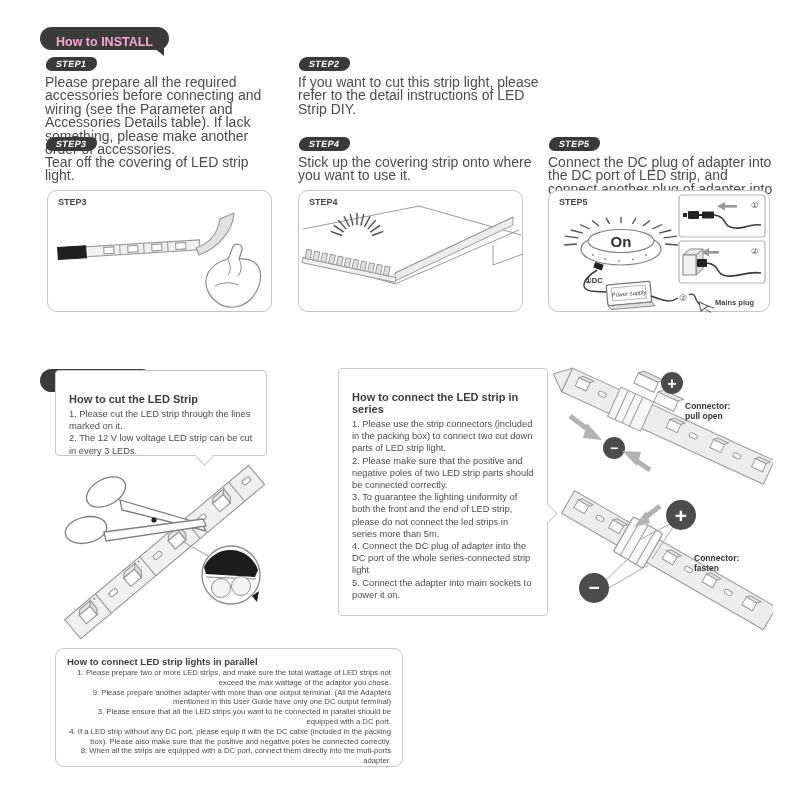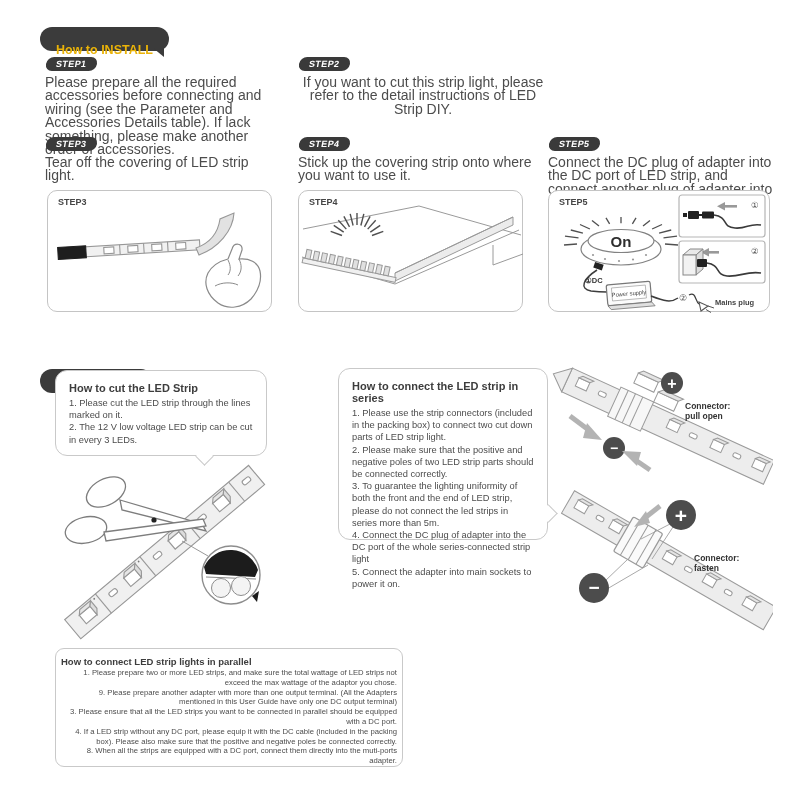--- a/index.html
+++ b/index.html
@@ -1,64 +1,64 @@
 <!DOCTYPE html>
 <html><head>
 <meta charset="utf-8">
 <style>
   * { margin:0; padding:0; box-sizing:border-box; }
   html,body { background:#fff; }
   body { font-family:"Liberation Sans", sans-serif; color:#4a4a4a; }
   .page { position:relative; width:800px; height:800px; background:#ffffff; overflow:hidden; }
 
-  .bubble-header { position:absolute; background:#3b3b3b; color:#eab308; font-size:12.5px;
-    font-weight:bold; height:23px; line-height:23px; padding:12px 16px; border-radius:12px; }
+  .bubble-header { position:absolute; background:#3b3b3b; color:#f9a8d4; font-size:12.5px;
+    font-weight:bold; height:23px; line-height:23px; padding:4px 16px; border-radius:12px; }
   .bubble-header:after { content:""; position:absolute; right:5px; bottom:-6px; width:0; height:0;
     border-left:11px solid transparent; border-top:9px solid #3b3b3b; }
 
   .step-badge { position:absolute; background:#3a3a3a; color:#fff; font-size:9px; font-weight:bold;
     height:14px; line-height:14px; padding:0 10px; border-radius:8px; transform:skewX(-10deg);
     letter-spacing:.4px; }
   .step-text { position:absolute; font-size:14px; line-height:13.4px; color:#4c4c4c; }
 
   .fig-box { position:absolute; border:1.5px solid #c4c4c4; border-radius:10px; background:#fff; }
   .fig-label { position:absolute; top:6px; left:10px; font-size:9px; font-weight:bold; color:#454545; }
   .fig-box svg { position:absolute; left:0; top:0; }
 
-  .speech-box { position:absolute; border:1.5px solid #c9c9c9; border-radius:12px; background:#fff;
-    padding:11px 13px; }
+  .speech-box { position:absolute; border:1.5px solid #c9c9c9; border-radius:4px; background:#fff;
+    padding:22px 13px; }
   .speech-title { font-size:11px; font-weight:bold; color:#3d3d3d; margin-bottom:3px; }
   .speech-line { font-size:9.3px; line-height:12.2px; color:#4c4c4c; }
   .tail-down { position:absolute; width:13px; height:13px; background:#fff;
     border-right:1.5px solid #c9c9c9; border-bottom:1.5px solid #c9c9c9;
     transform:rotate(45deg); bottom:-8px; left:142px; }
   .tail-right { position:absolute; width:13px; height:13px; background:#fff;
     border-right:1.5px solid #c9c9c9; border-top:1.5px solid #c9c9c9;
     transform:rotate(45deg); right:-8px; top:138px; }
 
   .parallel-box { position:absolute; border:1.5px solid #c9c9c9; border-radius:9px; background:#fff;
-    padding:7px 5px; }
+    padding:7px 11px; }
   .parallel-title { font-size:9.5px; font-weight:bold; color:#3d3d3d; margin-bottom:1px; }
   .parallel-line { font-size:7.7px; line-height:9.8px; color:#4c4c4c;text-align:right; }
 
   .illu { position:absolute; }
   svg text { font-family:"Liberation Sans", sans-serif; }
 </style>
 </head>
 <body>
 
 <div class="page">
 
   <div class="bubble-header" style="left:40px; top:27px;">How to INSTALL</div>
 
   <div class="step-badge" style="left:46px; top:57px;">STEP1</div>
   <div class="step-text" style="left:45px; top:76px; width:235px;">Please prepare all the required accessories before connecting and wiring (see the Parameter and Accessories Details table). If lack something, please make another order of accessories.</div>
 
   <div class="step-badge" style="left:299px; top:57px;">STEP2</div>
-  <div class="step-text" style="left:298px; top:76px; width:250px;text-align:center;">If you want to cut this strip light, please refer to the detail instructions of LED Strip DIY.</div>
+  <div class="step-text" style="left:298px; top:76px; width:250px;">If you want to cut this strip light, please refer to the detail instructions of LED Strip DIY.</div>
 
   <div class="step-badge" style="left:46px; top:137px;">STEP3</div>
   <div class="step-text" style="left:45px; top:156px; width:235px;">Tear off the covering of LED strip light.</div>
 
   <div class="step-badge" style="left:299px; top:137px;">STEP4</div>
   <div class="step-text" style="left:298px; top:156px; width:240px;">Stick up the covering strip onto where you want to use it.</div>
 
   <div class="step-badge" style="left:549px; top:137px;">STEP5</div>
   <div class="step-text" style="left:548px; top:156px; width:228px;">Connect the DC plug of adapter into the DC port of LED strip, and connect another plug of adapter into the mains socket.</div>
 
@@ -247,21 +247,21 @@
     <g>
       <circle cx="181" cy="117" r="29" fill="#fff" stroke="#8d8d8d" stroke-width="1.4"></circle>
       <path d="M154,109 A29,29 0 0 1 208,112 L205,119 L156,116 Z" fill="#1c1c1c"></path>
       <line x1="156" y1="119" x2="206" y2="121" stroke="#888" stroke-width="1"></line>
       <circle cx="171" cy="130" r="9.5" fill="#f4f4f4" stroke="#8d8d8d" stroke-width="1"></circle>
       <circle cx="191" cy="128" r="9.5" fill="#f4f4f4" stroke="#8d8d8d" stroke-width="1"></circle>
       <polygon points="202,138 209,133 207,144" fill="#1c1c1c"></polygon>
     </g>
   </svg>
 
-  <div class="speech-box" style="left:338px; top:368px; width:210px; height:172px;">
+  <div class="speech-box" style="left:338px; top:368px; width:210px; height:248px;">
     <div class="speech-title">How to connect the LED strip in series</div>
     <div class="speech-line">1. Please use the strip connectors (included in the packing box) to connect two cut down parts of LED strip light.</div>
     <div class="speech-line">2. Please make sure that the positive and negative poles of two LED strip parts should be connected correctly.</div>
     <div class="speech-line">3. To guarantee the lighting uniformity of both the front and the end of LED strip, please do not connect the led strips in series more than 5m.</div>
     <div class="speech-line">4. Connect the DC plug of adapter into the DC port of the whole series-connected strip light</div>
     <div class="speech-line">5. Connect the adapter into main sockets to power it on.</div>
     <div class="tail-right"></div>
   </div>
 
   <svg class="illu" style="left:548px; top:358px;" width="225" height="128" viewBox="0 0 225 128">

